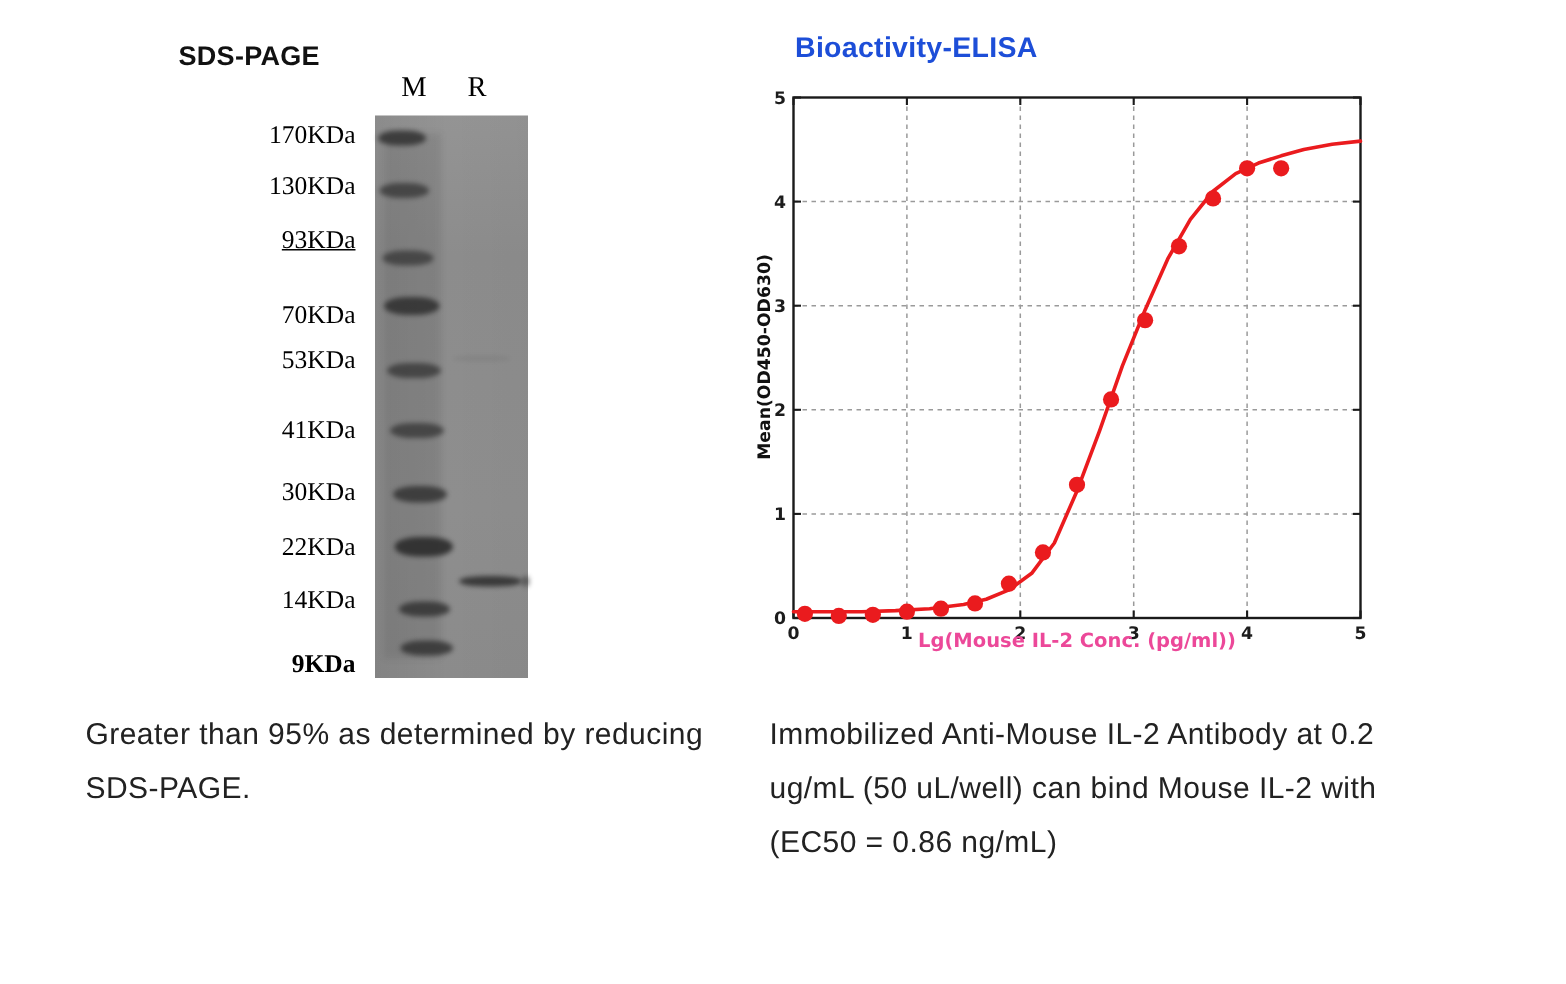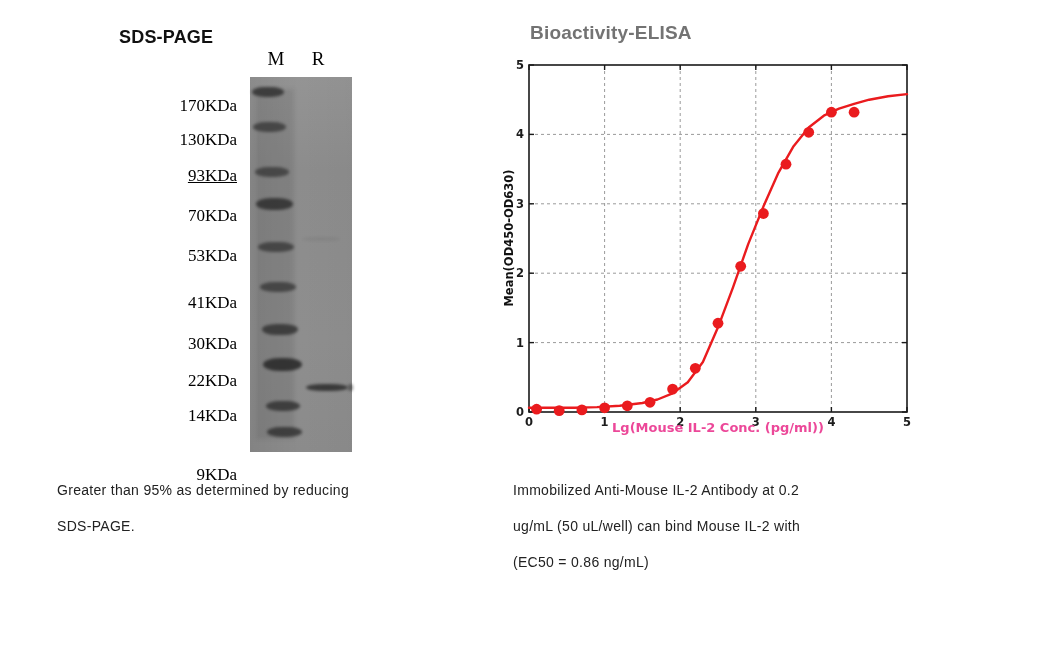--- a/index.html
+++ b/index.html
@@ -21,39 +21,39 @@
   .gel{
     position:absolute;left:250px;top:77px;width:102px;height:375px;
     background:
       linear-gradient(90deg, rgba(0,0,0,0.06), rgba(0,0,0,0) 48%, rgba(0,0,0,0.02) 100%),
       linear-gradient(180deg,#949494 0%, #8c8c8c 25%, #8e8e8e 70%, #8b8b8b 100%);
   }
   .gel-band{position:absolute;background:#2e2e2e;border-radius:45%/55%;filter:blur(1.6px);}
   .gel-smear{position:absolute;filter:blur(2px);background:rgba(40,40,40,0.10);}
   .mw-label{
     position:absolute;left:97px;width:140px;height:22px;line-height:22px;
-    text-align:right;font-family:"Liberation Serif",serif;font-size:17px;color:#000;margin-top:16px;
+    text-align:right;font-family:"Liberation Serif",serif;font-size:17px;color:#000;
   }
   
   .elisa-title{
     position:absolute;left:530px;top:22px;font-size:19px;font-weight:bold;
-    color:#737373;letter-spacing:0.2px;
+    color:#1d4ed8;letter-spacing:0.2px;
   }
   #chart-svg{position:absolute;left:0;top:0;pointer-events:none;}
   .ylabel{
     position:absolute;left:409px;top:228px;width:200px;height:20px;line-height:20px;
     text-align:center;transform:rotate(-90deg);
     font-family:"DejaVu Sans",sans-serif;font-weight:bold;font-size:11.5px;color:#111;
   }
   .xlabel{
     position:absolute;left:528px;top:420px;width:380px;text-align:center;
     font-family:"DejaVu Sans",sans-serif;font-weight:bold;font-size:13px;color:#ec4899;
   }
   
-  .caption{position:absolute;font-size:14px;letter-spacing:0.3px;color:#222;}
+  .caption{position:absolute;font-size:20px;letter-spacing:0.3px;color:#222;}
   .caption div{height:36px;line-height:36px;white-space:nowrap;}
   .caption-left{left:57px;top:472px;}
   .caption-right{left:513px;top:472px;}
 </style>
 </head>
 <body>
 
 <div class="canvas">
 
   <div class="sds-title">SDS-PAGE</div>
@@ -74,27 +74,27 @@
       <div class="gel-band" style="left: 17px; top: 350px; width: 35px; height: 10px; opacity: 0.8;"></div>
       <div class="gel-band" style="left: 56px; top: 307px; width: 42px; height: 7px; opacity: 0.88;"></div>
       <div class="gel-band" style="left: 98px; top: 307px; width: 5px; height: 7px; opacity: 0.55;"></div>
       <div class="gel-band" style="left: 52px; top: 160px; width: 38px; height: 4px; opacity: 0.08; filter: blur(1.5px);"></div>
     </div>
 
   <div id="mw-labels">
     <div class="mw-label" style="top: 79px;">170KDa</div>
     <div class="mw-label" style="top: 113px;">130KDa</div>
     <div class="mw-label" style="top: 149px; text-decoration: underline;">93KDa</div>
-    <div class="mw-label" style="top: 189px; text-align: right;">70KDa</div>
+    <div class="mw-label" style="top: 199px; text-align: right;">70KDa</div>
     <div class="mw-label" style="top: 229px;">53KDa</div>
     <div class="mw-label" style="top: 276px;">41KDa</div>
     <div class="mw-label" style="top: 317px; text-align: right;">30KDa</div>
     <div class="mw-label" style="top: 354px;">22KDa</div>
     <div class="mw-label" style="top: 389px;">14KDa</div>
-    <div class="mw-label" style="top: 448px;">9KDa</div>
+    <div class="mw-label" style="top: 432px; font-weight: bold;">9KDa</div>
   </div>
 
   <div class="elisa-title">Bioactivity-ELISA</div>
   <svg id="chart-svg" width="1044" height="656" viewBox="0 0 1044 656">
       <line x1="604.6" y1="65" x2="604.6" y2="412" stroke="#9a9a9a" stroke-width="1" stroke-dasharray="3 3"></line>
       <line x1="680.2" y1="65" x2="680.2" y2="412" stroke="#9a9a9a" stroke-width="1" stroke-dasharray="3 3"></line>
       <line x1="755.8" y1="65" x2="755.8" y2="412" stroke="#9a9a9a" stroke-width="1" stroke-dasharray="3 3"></line>
       <line x1="831.4" y1="65" x2="831.4" y2="412" stroke="#9a9a9a" stroke-width="1" stroke-dasharray="3 3"></line>
       <line x1="529" y1="342.6" x2="907" y2="342.6" stroke="#9a9a9a" stroke-width="1" stroke-dasharray="3 3"></line>
       <line x1="529" y1="273.2" x2="907" y2="273.2" stroke="#9a9a9a" stroke-width="1" stroke-dasharray="3 3"></line>

